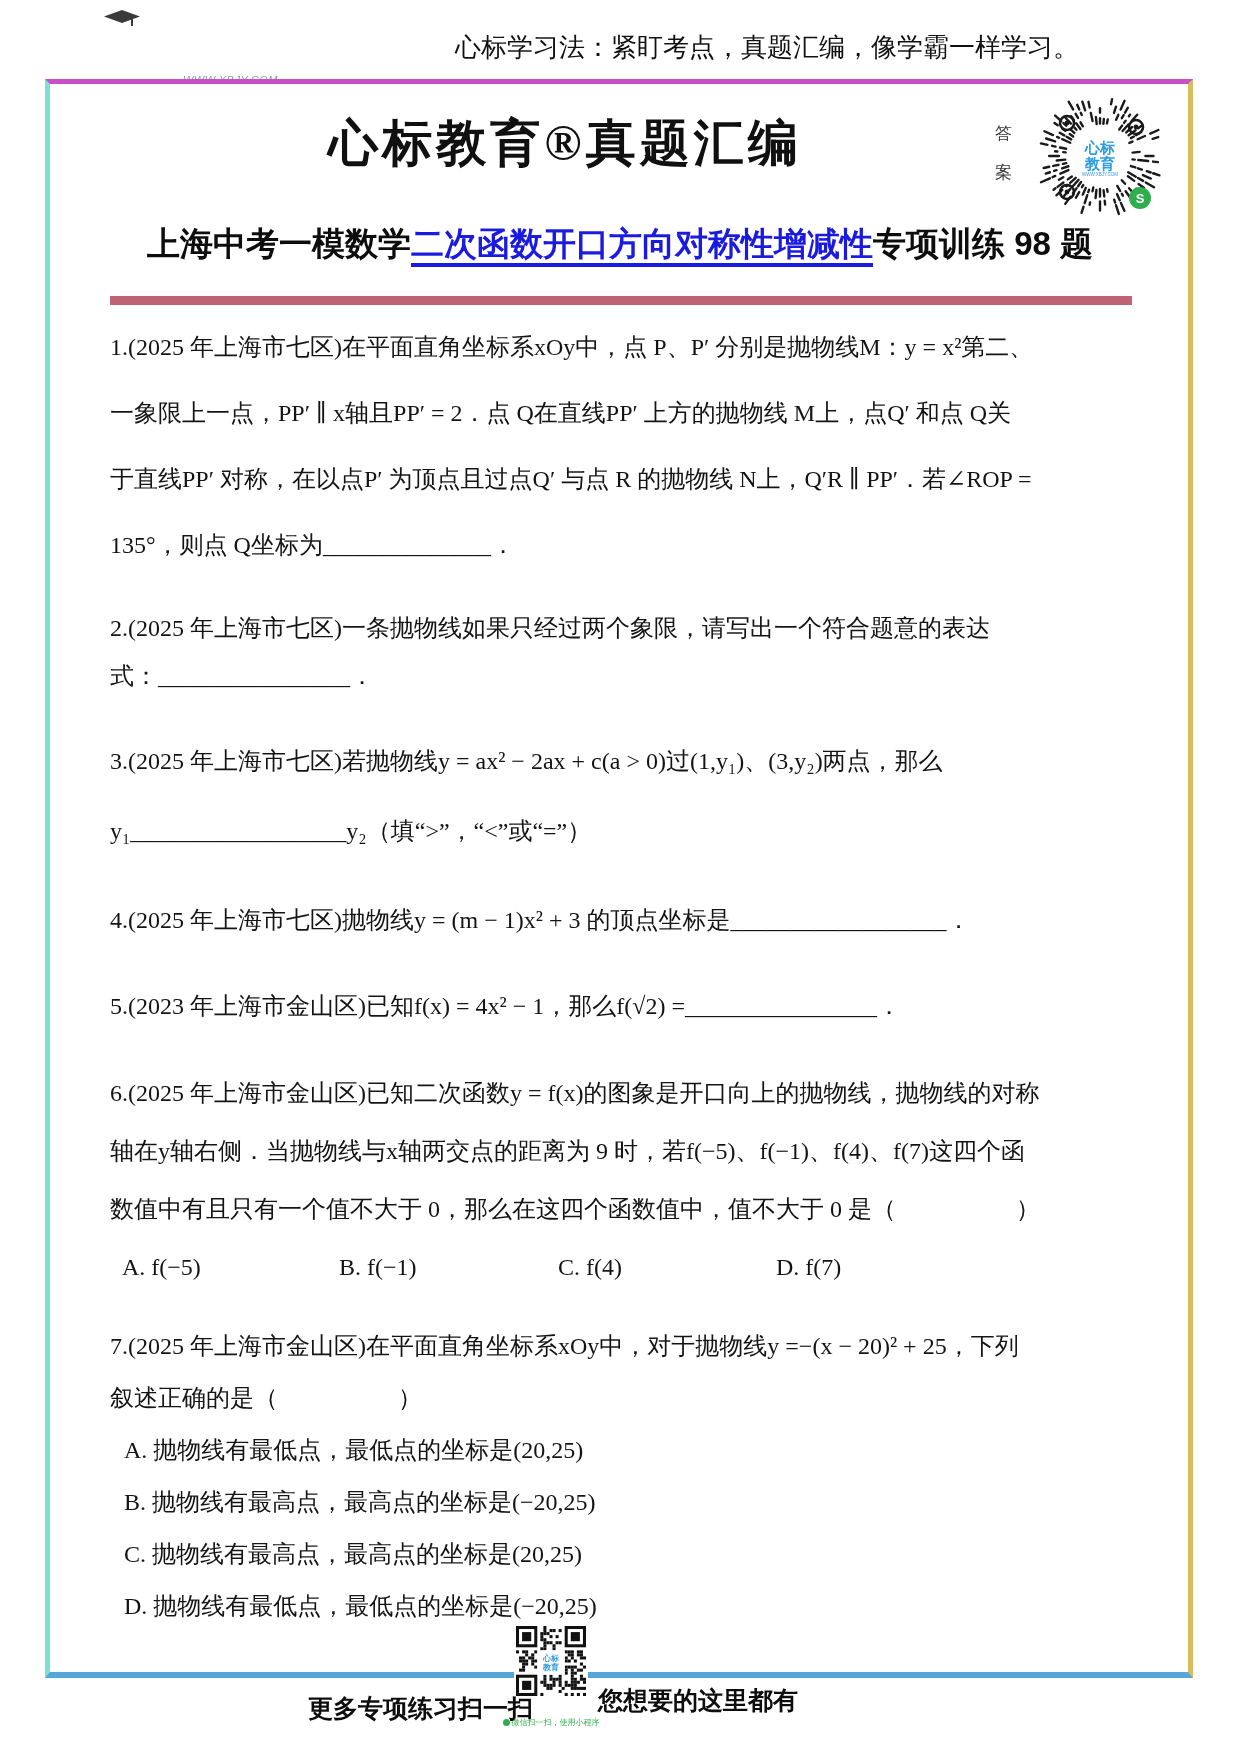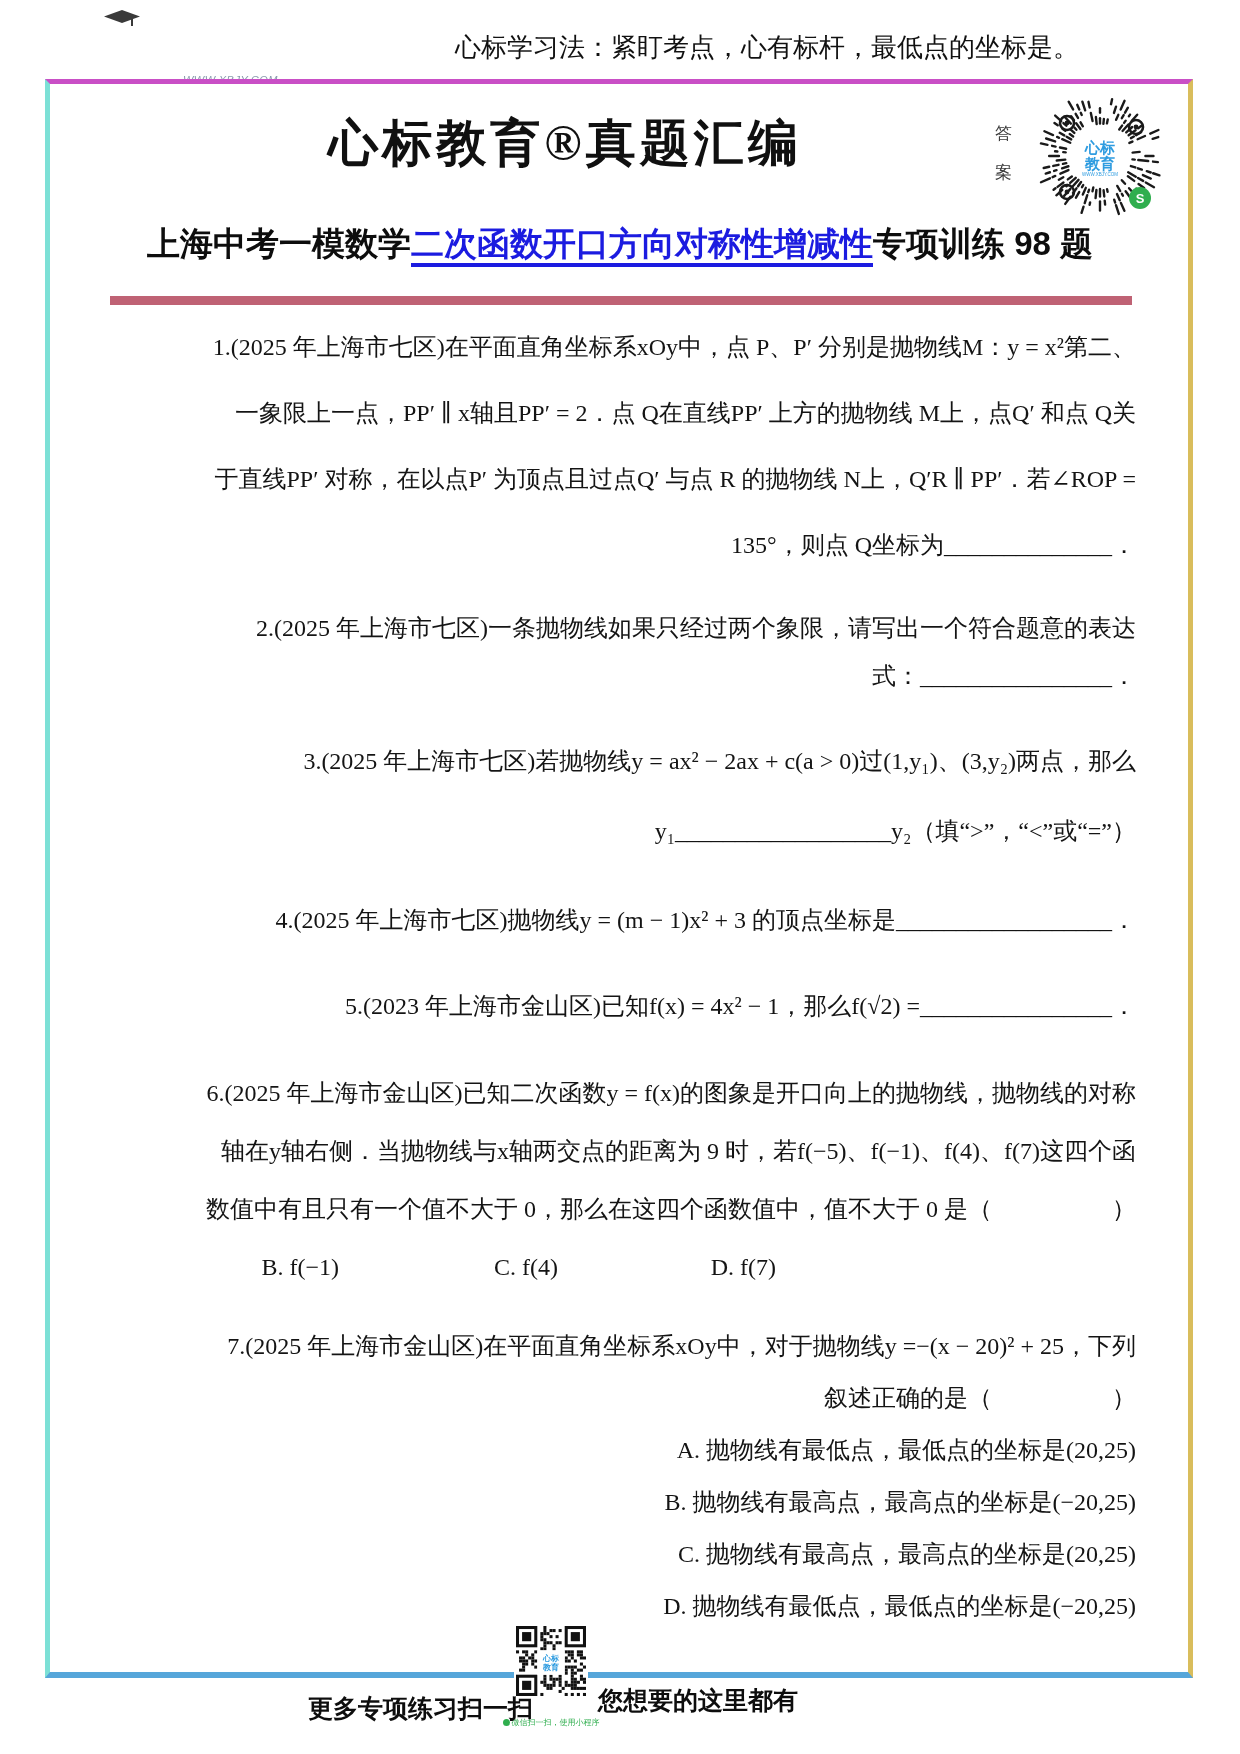--- a/index.html
+++ b/index.html
@@ -33,21 +33,21 @@
             font-size:33px;font-weight:bold;color:#0d0d0d;
             font-family:"Liberation Sans","DejaVu Sans",sans-serif;}
   .subtitle .hl{color:var(--highlight_blue,#1b1be0);
                 border-bottom:4px solid var(--highlight_blue,#1b1be0);padding-bottom:1px;}
   .divider{position:absolute;left:110px;top:296px;width:1022px;height:9px;
            background:var(--divider,#bf6274);}
 
   
   .problems{position:absolute;left:110px;top:314px;width:1026px;font-size:24px;color:#141414;}
   .pline{line-height:56px;white-space:nowrap;}
-  .problem{margin-bottom:26px;text-align:right;}
+  .problem{margin-bottom:26px;}
   .problem-1 .pline{line-height:66px;}
   .problem-2 .pline{line-height:48px;}
   .problem-3 .pline{line-height:70px;}
   .problem-6 .pline{line-height:58px;}
   .problem-7 .pline{line-height:52px;}
   .problem-4{margin-bottom:30px;}
   .problem-5{margin-bottom:30px;}
   .problem-6{margin-bottom:24px;}
   .opt-row{display:flex;padding-left:12px;line-height:58px;}
   .opt-row .opt:nth-child(1){width:217px;}
@@ -75,21 +75,21 @@
 
   <div class="logo">
     <div class="logo-cap">
       <svg width="36" height="18" viewBox="0 0 36 18">
         <polygon points="18,0 36,6.5 18,13 0,6.5" fill="#3a3a3a"></polygon>
         <rect x="27" y="7" width="2" height="9" fill="#3a3a3a"></rect>
       </svg>
     </div>
     <div class="logo-sub">WWW.XBJY.COM</div>
   </div>
-  <div class="slogan">心标学习法：紧盯考点，心有标杆，最低点的坐标是。</div>
+  <div class="slogan">心标学习法：紧盯考点，真题汇编，像学霸一样学习。</div>
 
   <div class="frame"></div>
 
   <h1 class="doc-title">心标教育®真题汇编</h1>
   <div class="answer-label">
     <span>答</span>
     <span>案</span>
   </div>
   <svg id="circle-qr" class="circle-qr" width="124" height="124" viewBox="0 0 124 124">
       <line x1="107.4332841583217" y1="62" x2="115.4579337811833" y2="62" stroke="#1a1a1a" stroke-width="2.4" stroke-linecap="round"></line>
@@ -247,20 +247,21 @@
         <div class="pline">4.(2025 年上海市七区)抛物线y = (m − 1)x² + 3 的顶点坐标是__________________．</div>
       </div>
       <div class="problem problem-5">
         <div class="pline">5.(2023 年上海市金山区)已知f(x) = 4x² − 1，那么f(√2) =________________．</div>
       </div>
       <div class="problem problem-6">
         <div class="pline">6.(2025 年上海市金山区)已知二次函数y = f(x)的图象是开口向上的抛物线，抛物线的对称</div>
         <div class="pline">轴在y轴右侧．当抛物线与x轴两交点的距离为 9 时，若f(−5)、f(−1)、f(4)、f(7)这四个函</div>
         <div class="pline">数值中有且只有一个值不大于 0，那么在这四个函数值中，值不大于 0 是（　　　　　）</div>
         <div class="opt-row">
+          <span class="opt">A.  f(−5)</span>
           <span class="opt">B.  f(−1)</span>
           <span class="opt">C.  f(4)</span>
           <span class="opt">D.  f(7)</span>
         </div>
       </div>
       <div class="problem problem-7">
         <div class="pline">7.(2025 年上海市金山区)在平面直角坐标系xOy中，对于抛物线y =−(x − 20)² + 25，下列</div>
         <div class="pline">叙述正确的是（　　　　　）</div>
         <div class="opt-block">A.  抛物线有最低点，最低点的坐标是(20,25)</div>
         <div class="opt-block">B.  抛物线有最高点，最高点的坐标是(−20,25)</div>

